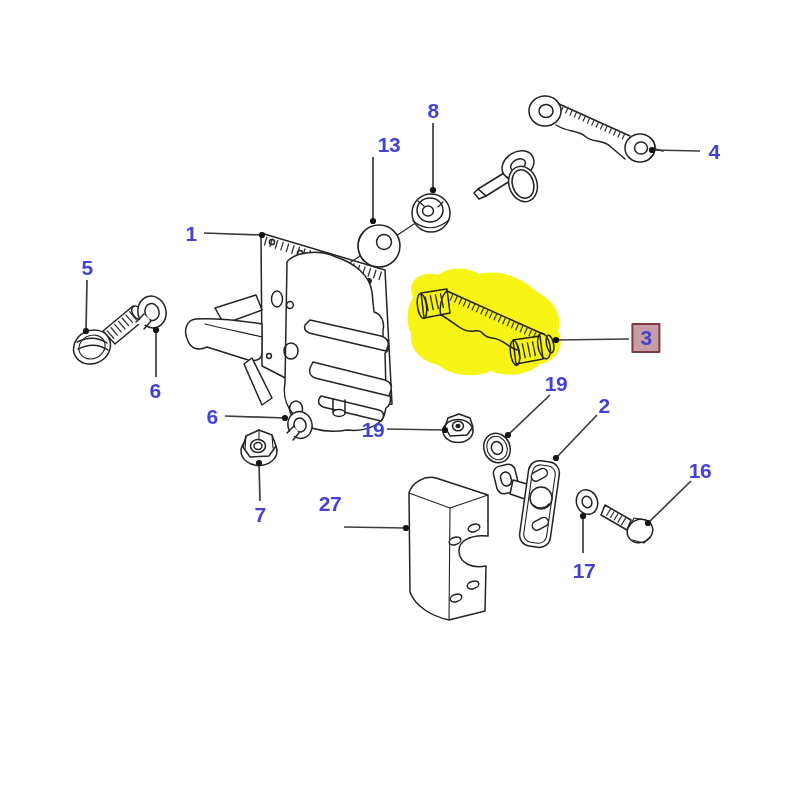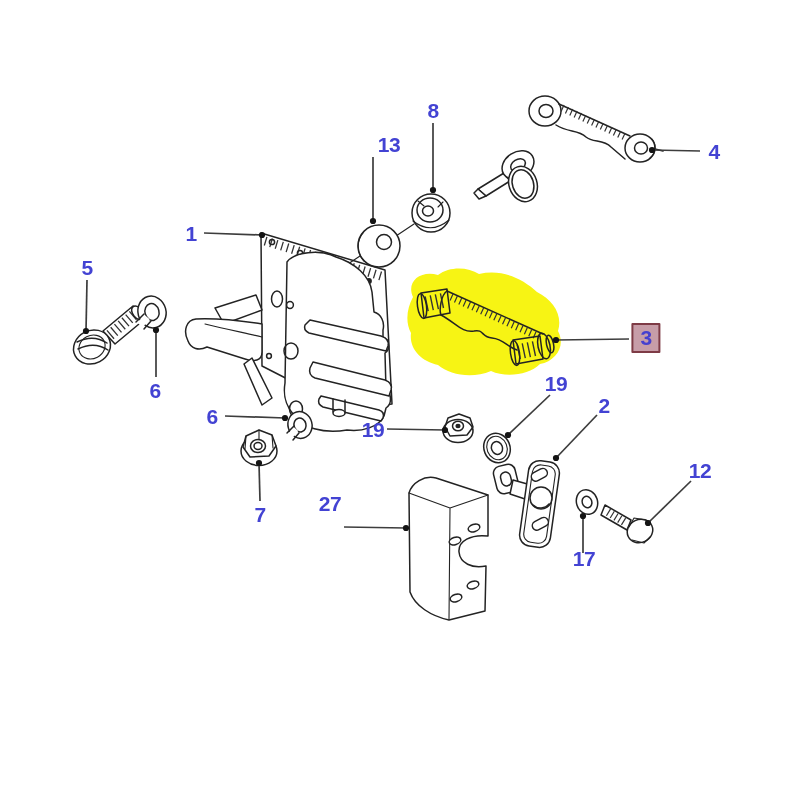--- a/index.html
+++ b/index.html
@@ -256,18 +256,18 @@
   <div class="callout" style="left: 191px; top: 233px;">1</div>
   <div class="callout boxed" style="left: 646px; top: 338px; background: rgb(199, 157, 168); border: 2px solid rgb(126, 59, 70); color: rgb(70, 64, 207);">3</div>
   <div class="callout" style="left: 714px; top: 151px;">4</div>
   <div class="callout" style="left: 87px; top: 267px;">5</div>
   <div class="callout" style="left: 155px; top: 390px;">6</div>
   <div class="callout" style="left: 212px; top: 416px;">6</div>
   <div class="callout" style="left: 260px; top: 514px;">7</div>
   <div class="callout" style="left: 433px; top: 110px;">8</div>
   <div class="callout" style="left: 355px; top: 144px; margin-left: 34px;">13</div>
   <div class="callout" style="left: 604px; top: 405px;">2</div>
-  <div class="callout" style="left: 700px; top: 470px;">12</div>
-  <div class="callout" style="left: 584px; top: 558px;">17</div>
+  <div class="callout" style="left: 700px; top: 470px;">16</div>
+  <div class="callout" style="left: 584px; top: 570px;">17</div>
   <div class="callout" style="left: 556px; top: 383px;">19</div>
   <div class="callout" style="left: 373px; top: 429px;">19</div>
   <div class="callout" style="left: 330px; top: 503px;">27</div>
 </div>
 
 </body></html>

